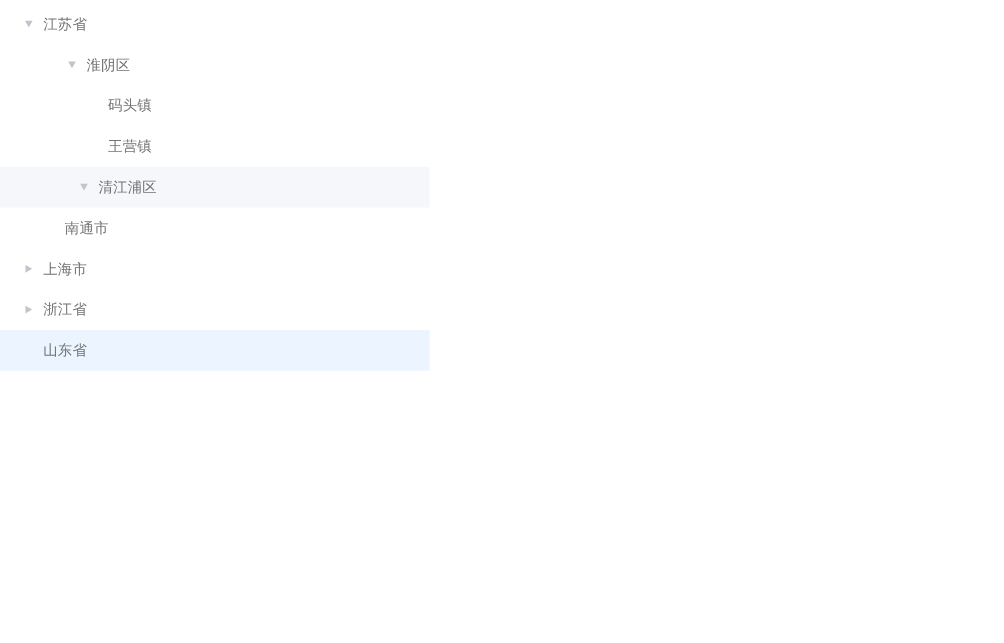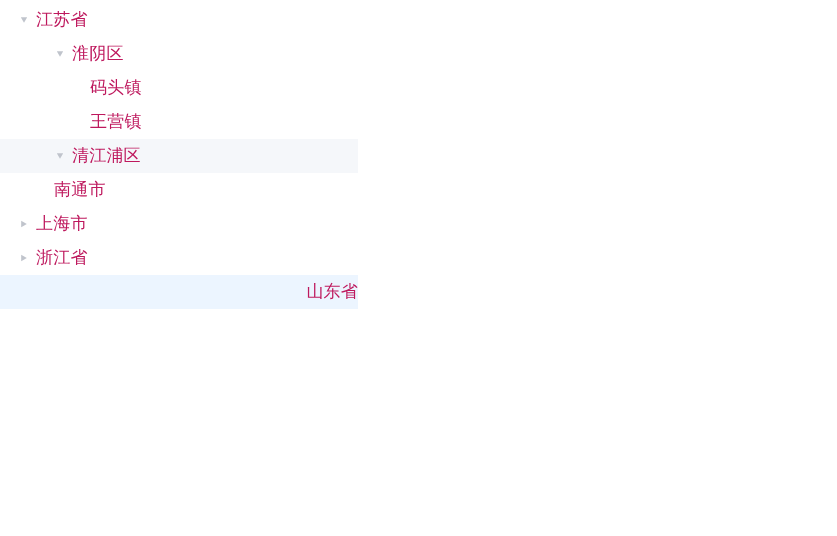--- a/index.html
+++ b/index.html
@@ -31,25 +31,25 @@
     height: 34px;
     width: 358px;
     box-sizing: border-box;
     cursor: pointer;
     background: transparent;
     white-space: nowrap;
   }
 
   .node-row.hover {
     background: #f5f7fa;
+    padding-left: 10px;
   }
 
   .node-row.selected {
     background: #ecf5ff;
-    justify-content: space-between;
   }
 
   .indent {
     display: inline-block;
     flex: 0 0 auto;
     height: 1px;
   }
 
   .arrow {
     flex: 0 0 auto;
@@ -73,23 +73,23 @@
   .arrow.expanded svg {
     transform: rotate(90deg);
     transform-origin: 50% 50%;
   }
 
   .arrow.leaf {
     visibility: hidden;
   }
 
   .node-label {
-    font-size: 17px;
+    font-size: 12px;
     line-height: 34px;
-    color: #be185d;
+    color: #737373;
     font-family: "Liberation Sans", "DejaVu Sans", sans-serif;
     letter-spacing: 0.2px;
     padding-left: 2px;
   }
 </style>
 </head>
 <body>
 
 <div class="tree" id="tree-root">
     <div class="tree-node">

